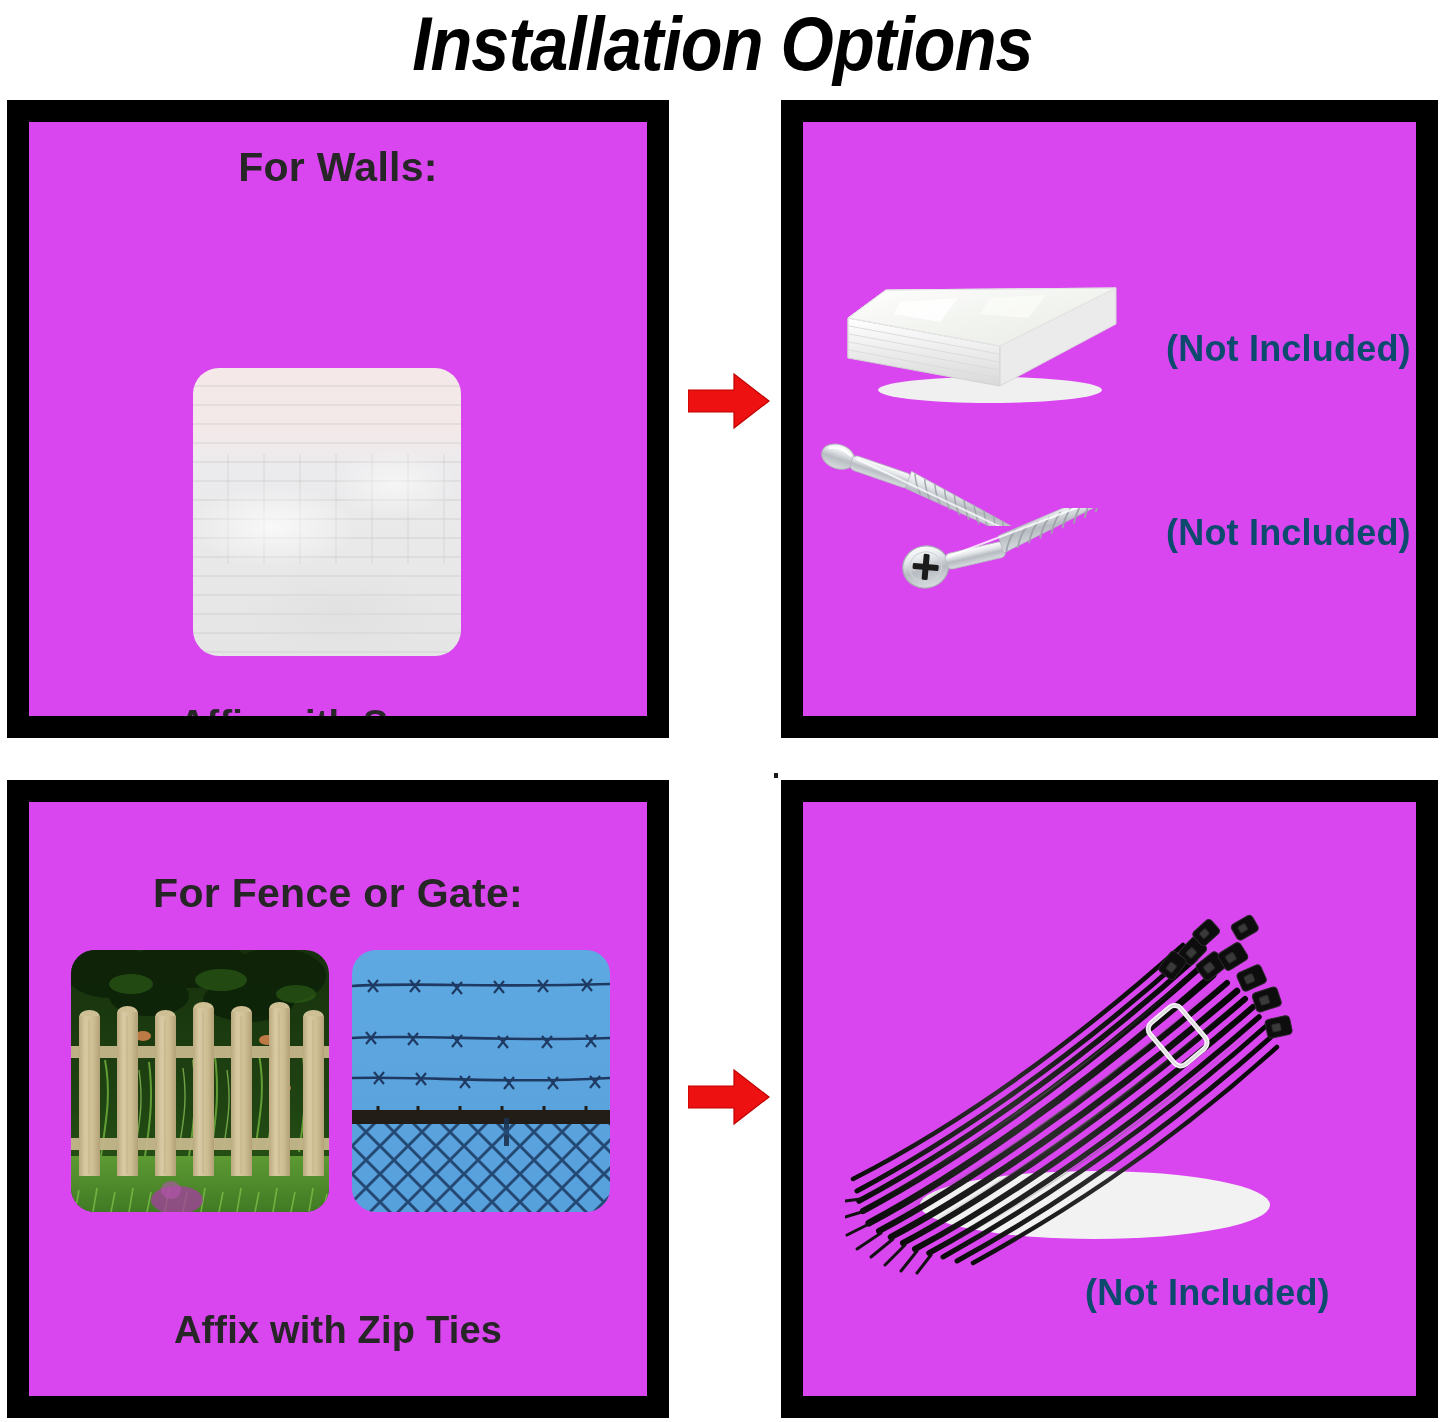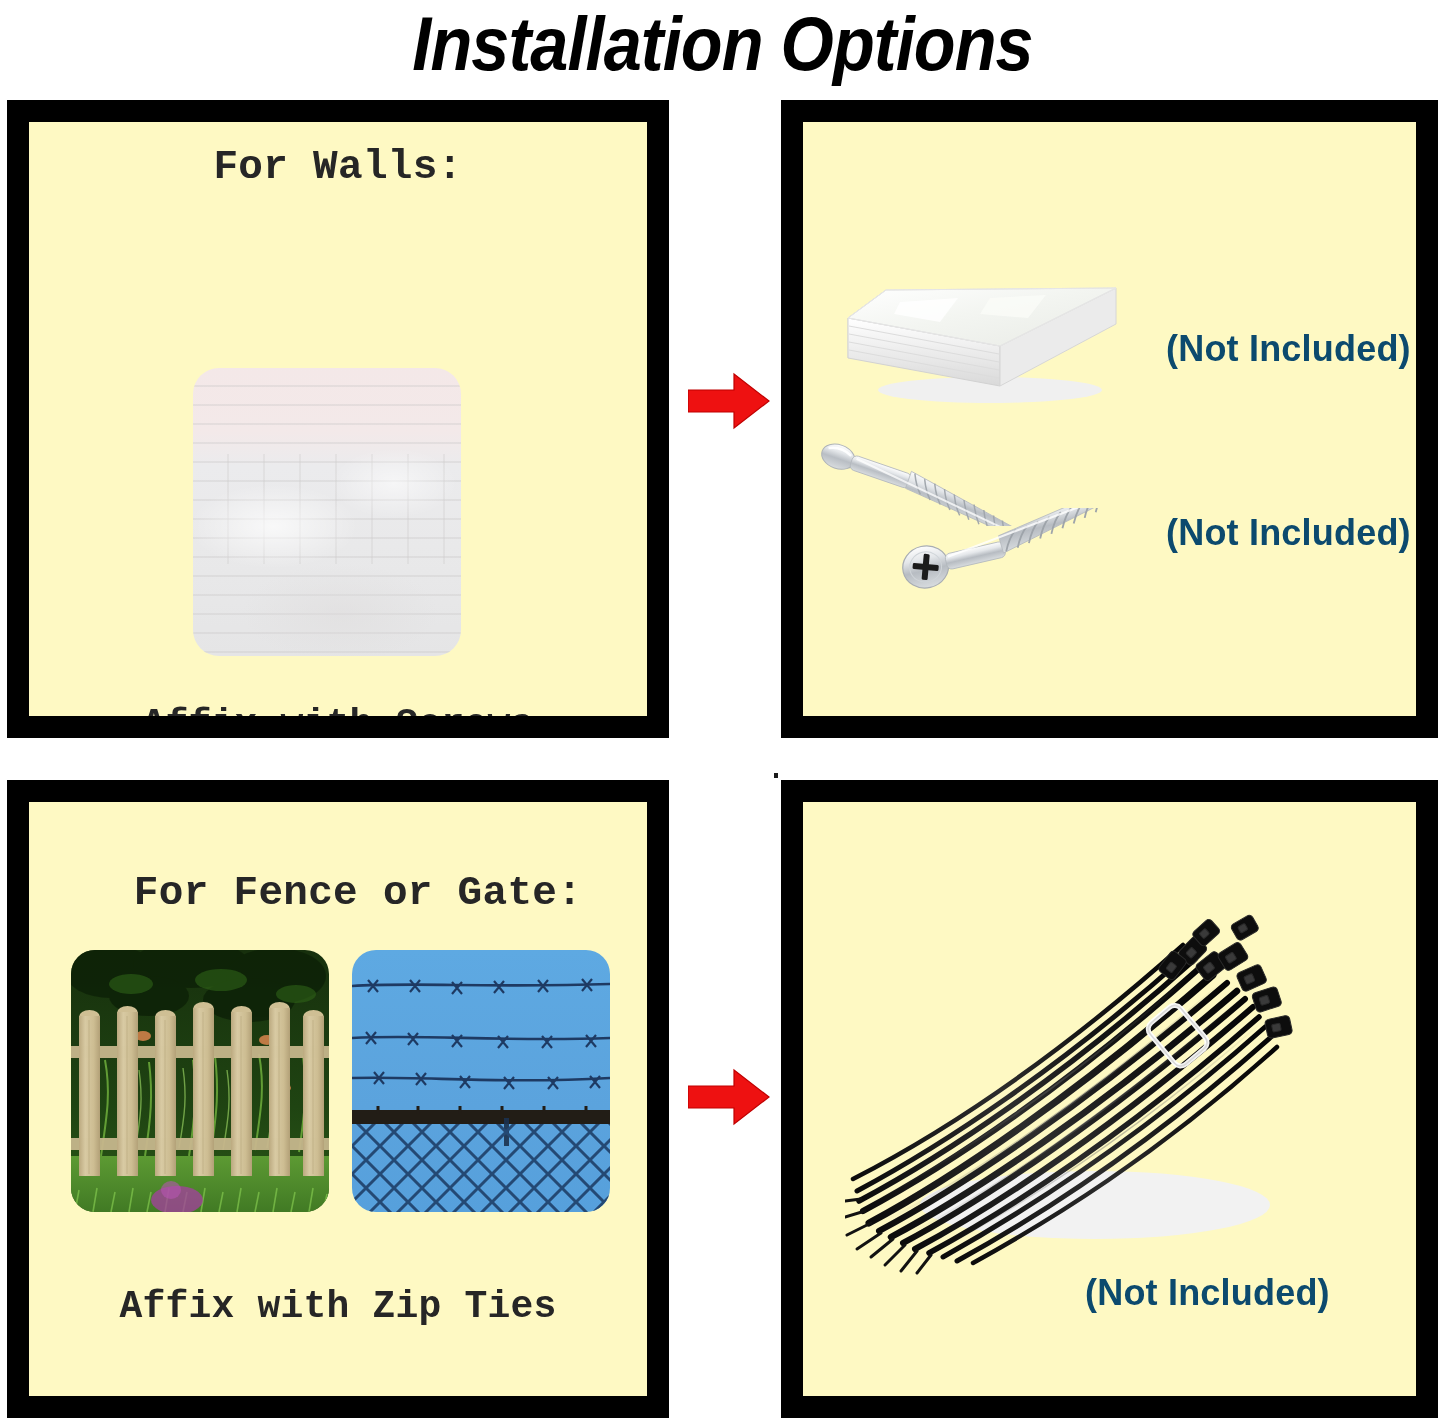--- a/index.html
+++ b/index.html
@@ -23,25 +23,24 @@
     letter-spacing:-1px;
     line-height:92px;
     transform:scaleX(0.90);
     transform-origin:center center;
     white-space:nowrap;
   }
 
   
   .panel{
     position:absolute;
-    background:#fef9c3;
+    background:#d946ef;
     border:22px solid #000000;
     box-sizing:border-box;
     overflow:hidden;
-    font-family:Liberation Mono, monospace;
   }
   #panel-walls     {left:7px;   top:100px;  width:662px; height:638px;}
   #panel-wall-hw   {left:781px; top:100px;  width:657px; height:638px;}
   #panel-fence     {left:7px;   top:780px;  width:662px; height:638px;}
   #panel-fence-hw  {left:781px; top:780px;  width:657px; height:638px;}
 
   .panel-inner{position:absolute;inset:0;}
 
   
   .heading{
@@ -301,22 +300,22 @@
 
       <path d="M60,53 L228,30" stroke="#ffffff" stroke-width="2.2" opacity=".8" fill="none"></path>
     </g>
   </svg>
 </div>
 
 <div class="ni-label" style="left:1166px;top:512px;">(Not Included)</div>
 
 <div class="panel" id="panel-fence">
   <div class="panel-inner">
-    <div class="heading" style="top:68px;margin-left:20px;">For Fence or Gate:</div>
-    <div class="caption" style="top:480px;">Affix with Zip Ties</div>
+    <div class="heading" style="top:68px;">For Fence or Gate:</div>
+    <div class="caption" style="top:504px;">Affix with Zip Ties</div>
   </div>
 </div>
 
 <div class="photo" id="photo-wood">
   <svg viewBox="0 0 258 262" xmlns="http://www.w3.org/2000/svg" preserveAspectRatio="none">
     <defs>
       <linearGradient id="hedge" x1="0" y1="0" x2="0" y2="1">
         <stop offset="0%" stop-color="#17300d"></stop>
         <stop offset="60%" stop-color="#1f4412"></stop>
         <stop offset="100%" stop-color="#2c5a17"></stop>

